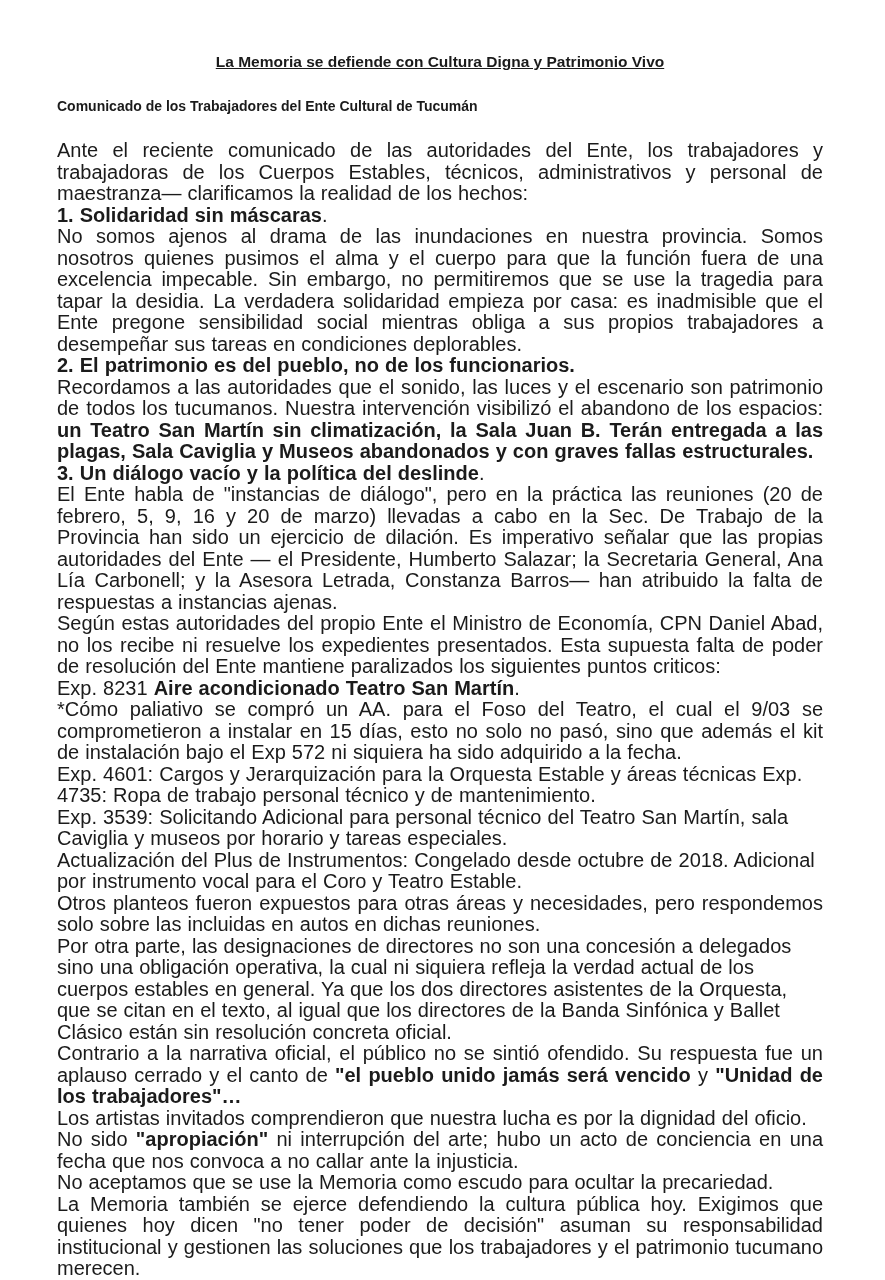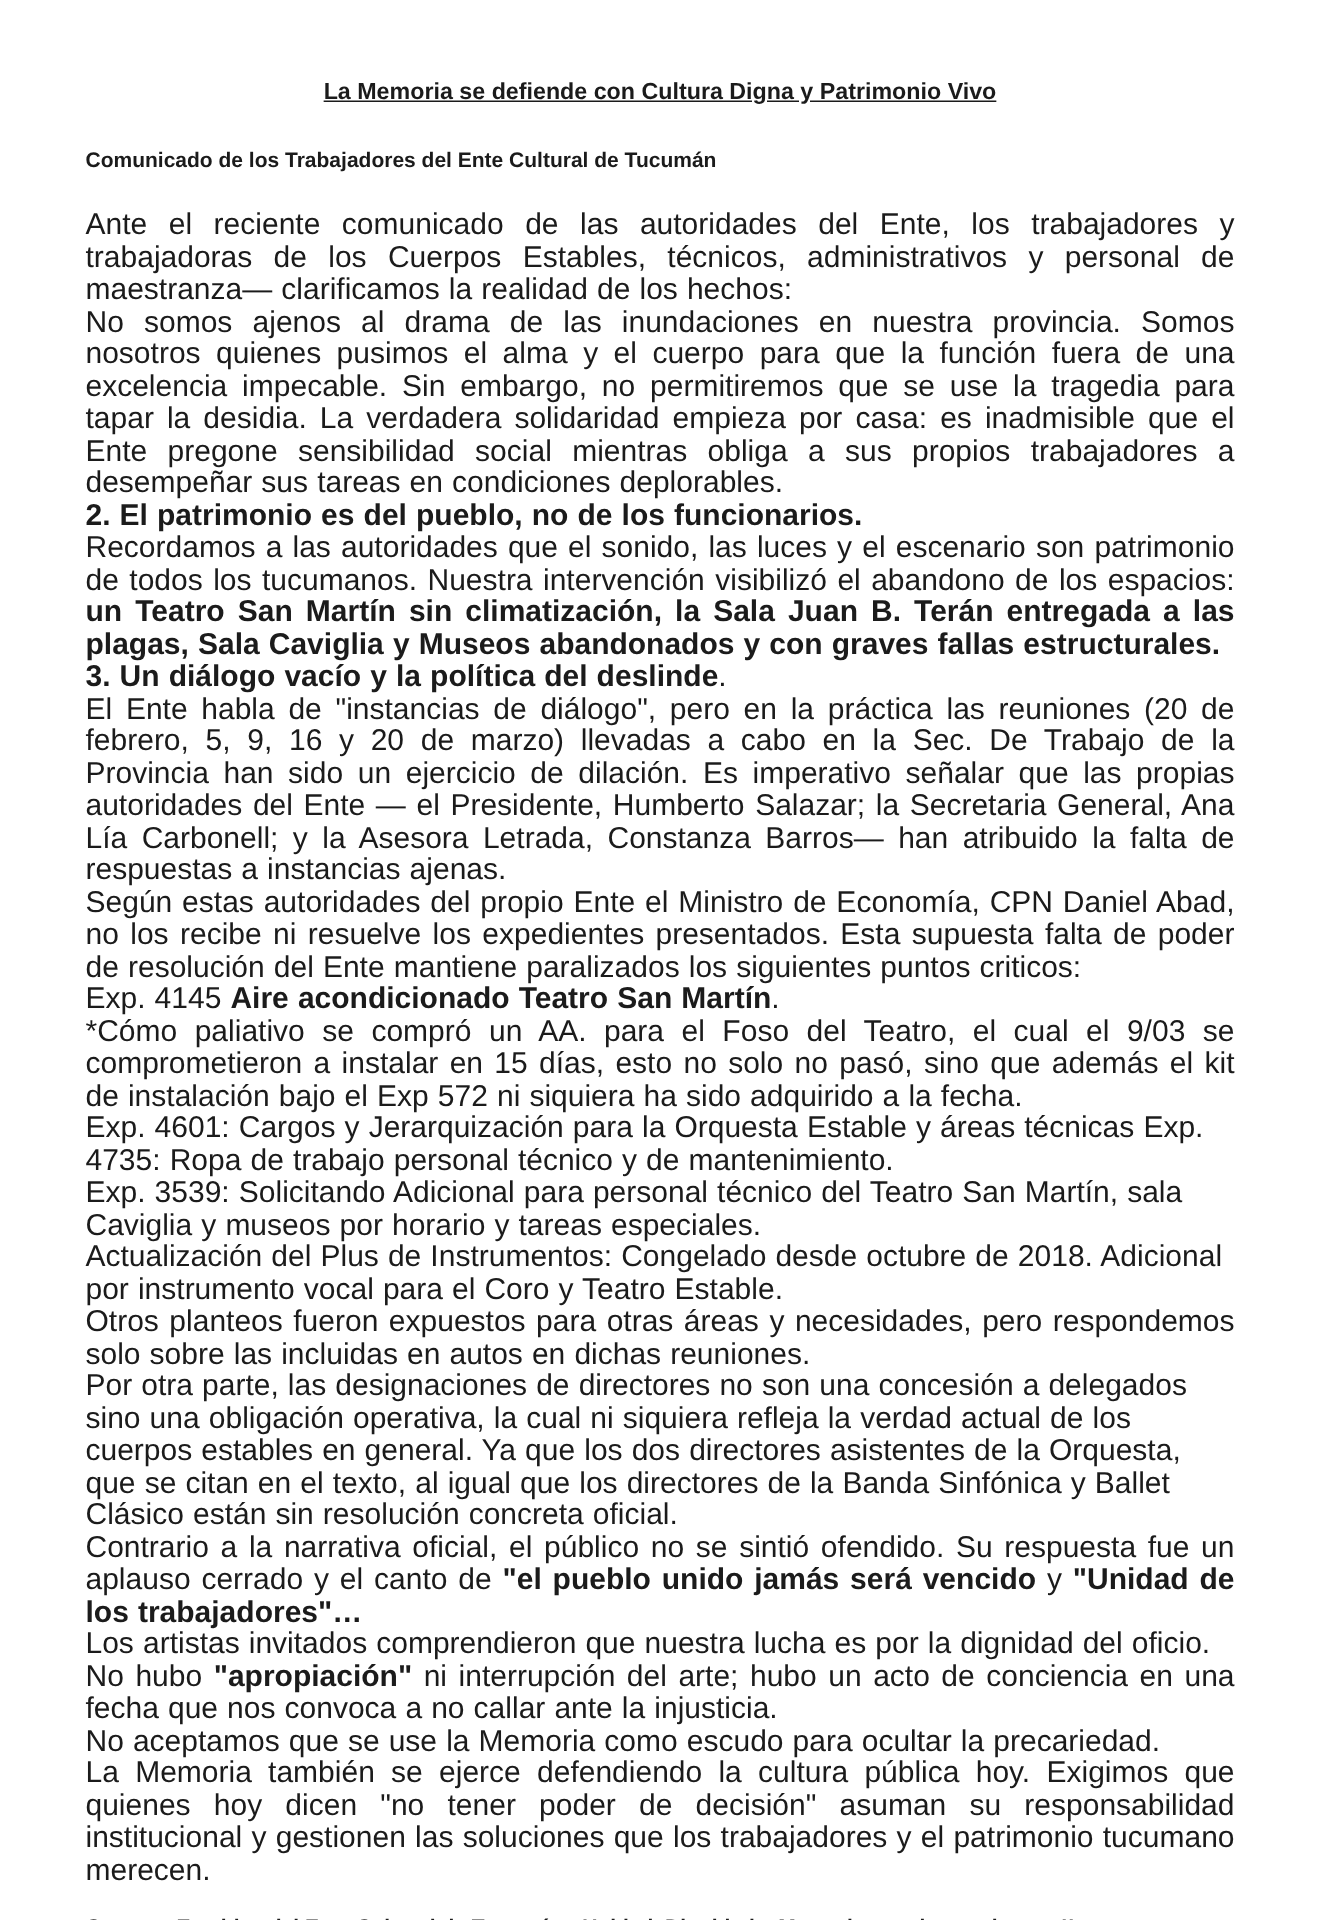--- a/index.html
+++ b/index.html
@@ -56,36 +56,37 @@
 </head>
 <body>
 
 <div class="page">
   <h1 class="doc-title">La Memoria se defiende con Cultura Digna y Patrimonio Vivo</h1>
 
   <h2 class="doc-heading">Comunicado de los Trabajadores del Ente Cultural de Tucumán</h2>
 
   <div class="doc-body" id="document-body">
       <p class="para justify"><span>Ante el reciente comunicado de las autoridades del Ente, los trabajadores y trabajadoras de los Cuerpos Estables, técnicos, administrativos y personal de maestranza— clarificamos la realidad de los hechos:</span></p>
+      <p class="para left"><span class="b">1. Solidaridad sin máscaras</span><span>.</span></p>
       <p class="para justify"><span>No somos ajenos al drama de las inundaciones en nuestra provincia. Somos nosotros quienes pusimos el alma y el cuerpo para que la función fuera de una excelencia impecable. Sin embargo, no permitiremos que se use la tragedia para tapar la desidia. La verdadera solidaridad empieza por casa: es inadmisible que el Ente pregone sensibilidad social mientras obliga a sus propios trabajadores a desempeñar sus tareas en condiciones deplorables.</span></p>
       <p class="para left"><span class="b">2. El patrimonio es del pueblo, no de los funcionarios.</span></p>
       <p class="para justify"><span>Recordamos a las autoridades que el sonido, las luces y el escenario son patrimonio de todos los tucumanos. Nuestra intervención visibilizó el abandono de los espacios: </span><span class="b">un Teatro San Martín sin climatización, la Sala Juan B. Terán entregada a las plagas, Sala Caviglia y Museos abandonados y con graves fallas estructurales.</span></p>
       <p class="para left"><span class="b">3. Un diálogo vacío y la política del deslinde</span><span>.</span></p>
       <p class="para justify"><span>El Ente habla de "instancias de diálogo", pero en la práctica las reuniones (20 de febrero, 5, 9, 16 y 20 de marzo) llevadas a cabo en la Sec. De Trabajo de la Provincia han sido un ejercicio de dilación. Es imperativo señalar que las propias autoridades del Ente — el Presidente, Humberto Salazar; la Secretaria General, Ana Lía Carbonell; y la Asesora Letrada, Constanza Barros— han atribuido la falta de respuestas a instancias ajenas.</span></p>
       <p class="para justify"><span>Según estas autoridades del propio Ente el Ministro de Economía, CPN Daniel Abad, no los recibe ni resuelve los expedientes presentados. Esta supuesta falta de poder de resolución del Ente mantiene paralizados los siguientes puntos criticos:</span></p>
-      <p class="para left"><span>Exp. 4145 </span><span class="b">Aire acondicionado Teatro San Martín</span><span>.</span></p>
+      <p class="para left"><span>Exp. 8231 </span><span class="b">Aire acondicionado Teatro San Martín</span><span>.</span></p>
       <p class="para justify"><span>*Cómo paliativo se compró un AA. para el Foso del Teatro, el cual el 9/03 se comprometieron a instalar en 15 días, esto no solo no pasó, sino que además el kit de instalación bajo el Exp 572 ni siquiera ha sido adquirido a la fecha.</span></p>
       <p class="para left"><span>Exp. 4601: Cargos y Jerarquización para la Orquesta Estable y áreas técnicas Exp.</span></p>
       <p class="para left"><span>4735: Ropa de trabajo personal técnico y de mantenimiento.</span></p>
       <p class="para left"><span>Exp. 3539: Solicitando Adicional para personal técnico del Teatro San Martín, sala Caviglia y museos por horario y tareas especiales.</span></p>
       <p class="para left"><span>Actualización del Plus de Instrumentos: Congelado desde octubre de 2018. Adicional</span></p>
       <p class="para left"><span>por instrumento vocal para el Coro y Teatro Estable.</span></p>
       <p class="para justify"><span>Otros planteos fueron expuestos para otras áreas y necesidades, pero respondemos solo sobre las incluidas en autos en dichas reuniones.</span></p>
       <p class="para left"><span>Por otra parte, las designaciones de directores no son una concesión a delegados sino una obligación operativa, la cual ni siquiera refleja la verdad actual de los cuerpos estables en general. Ya que los dos directores asistentes de la Orquesta, que se citan en el texto, al igual que los directores de la Banda Sinfónica y Ballet Clásico están sin resolución concreta oficial.</span></p>
       <p class="para justify"><span>Contrario a la narrativa oficial, el público no se sintió ofendido. Su respuesta fue un aplauso cerrado y el  canto de </span><span class="b">"el pueblo unido jamás será vencido</span><span> y </span><span class="b">"Unidad de los trabajadores"</span><span class="b">…</span></p>
       <p class="para left"><span>Los artistas invitados comprendieron que nuestra lucha es por la dignidad del oficio.</span></p>
-      <p class="para justify"><span>No hubo </span><span class="b">"apropiación"</span><span> ni interrupción del arte; hubo un acto de conciencia en una fecha que nos convoca a no callar ante la injusticia.</span></p>
+      <p class="para justify"><span>No sido </span><span class="b">"apropiación"</span><span> ni interrupción del arte; hubo un acto de conciencia en una fecha que nos convoca a no callar ante la injusticia.</span></p>
       <p class="para left"><span>No aceptamos que se use la Memoria como escudo para ocultar la precariedad.</span></p>
       <p class="para justify"><span>La Memoria también se ejerce defendiendo la cultura pública hoy. Exigimos que quienes hoy dicen "no tener poder de decisión" asuman su responsabilidad institucional y gestionen las soluciones que los trabajadores y el patrimonio tucumano merecen.</span></p>
     </div>
 
   <p class="doc-footer">Cuerpos Estables del Ente Cultural de Tucumán - Unidad, Dignidad y Memoria ayer hoy y siempre!!</p>
 </div>
 
 </body></html>

